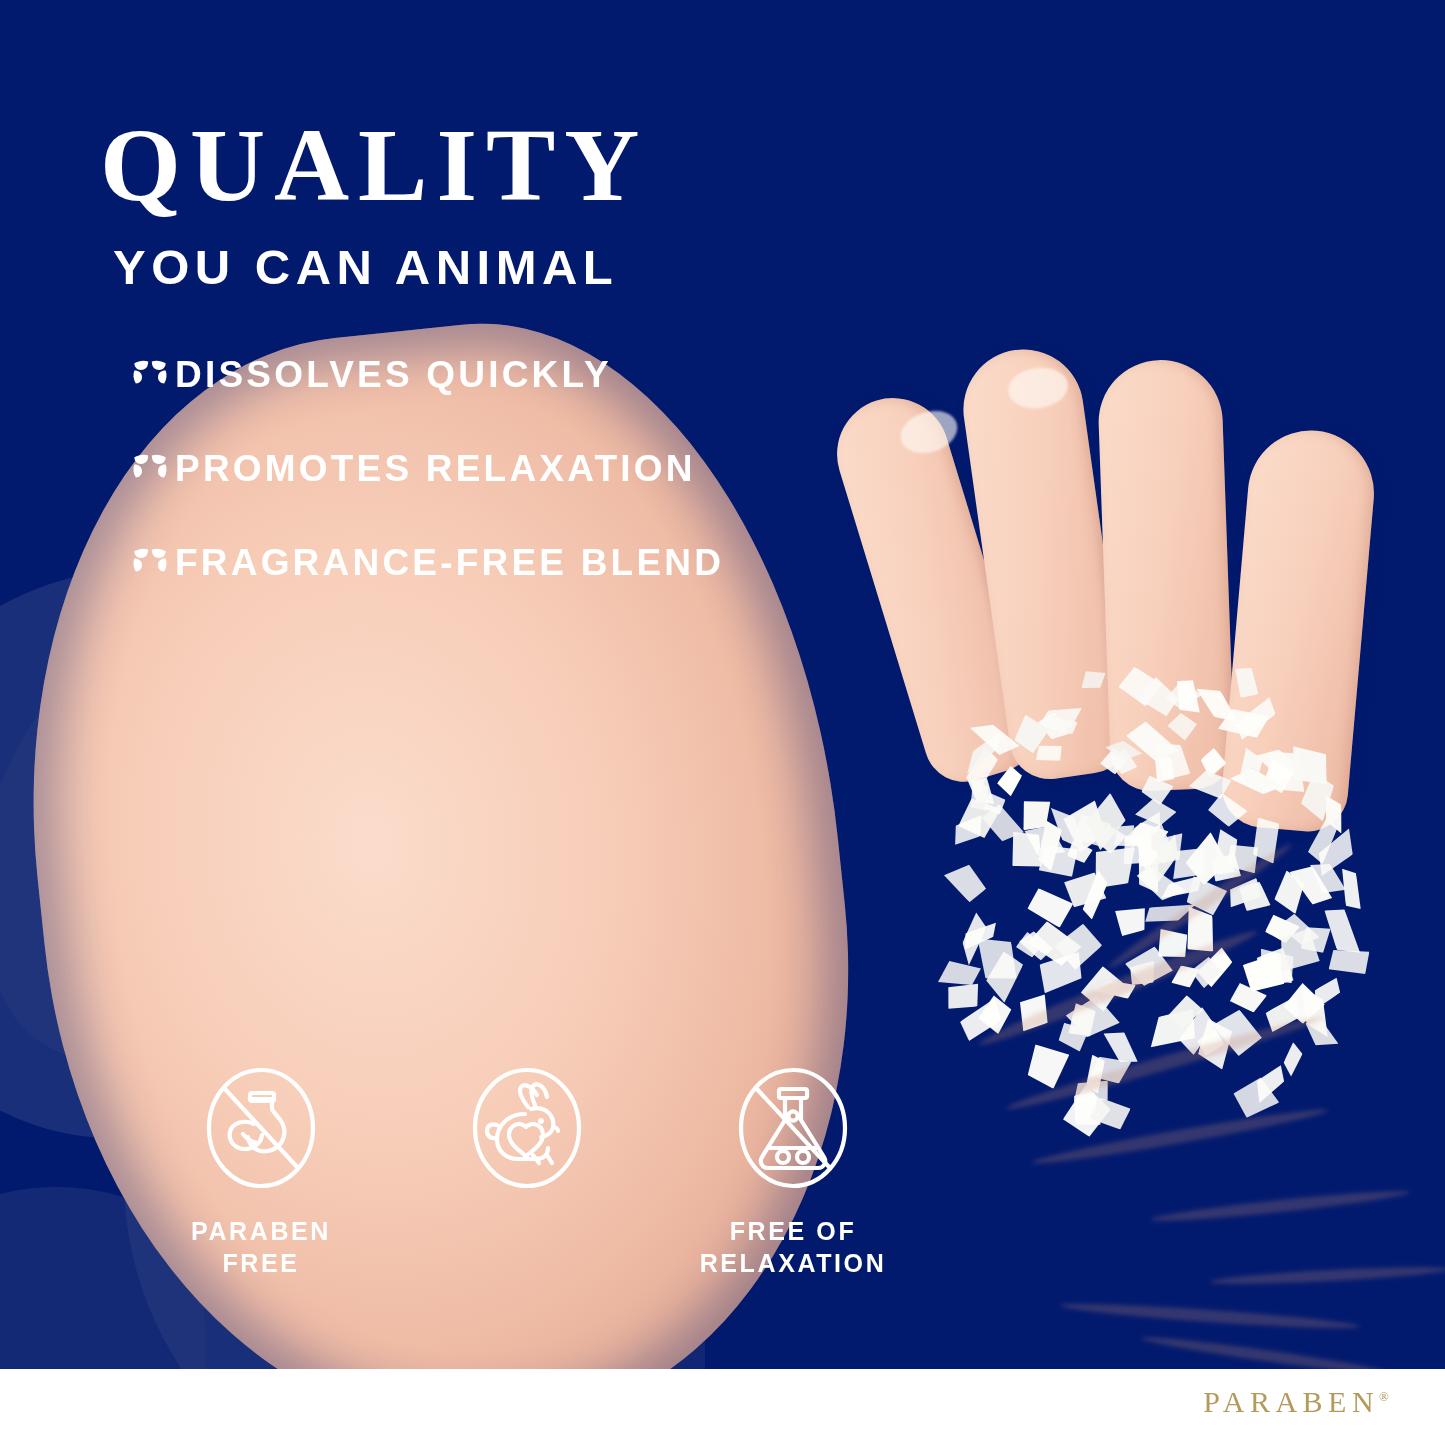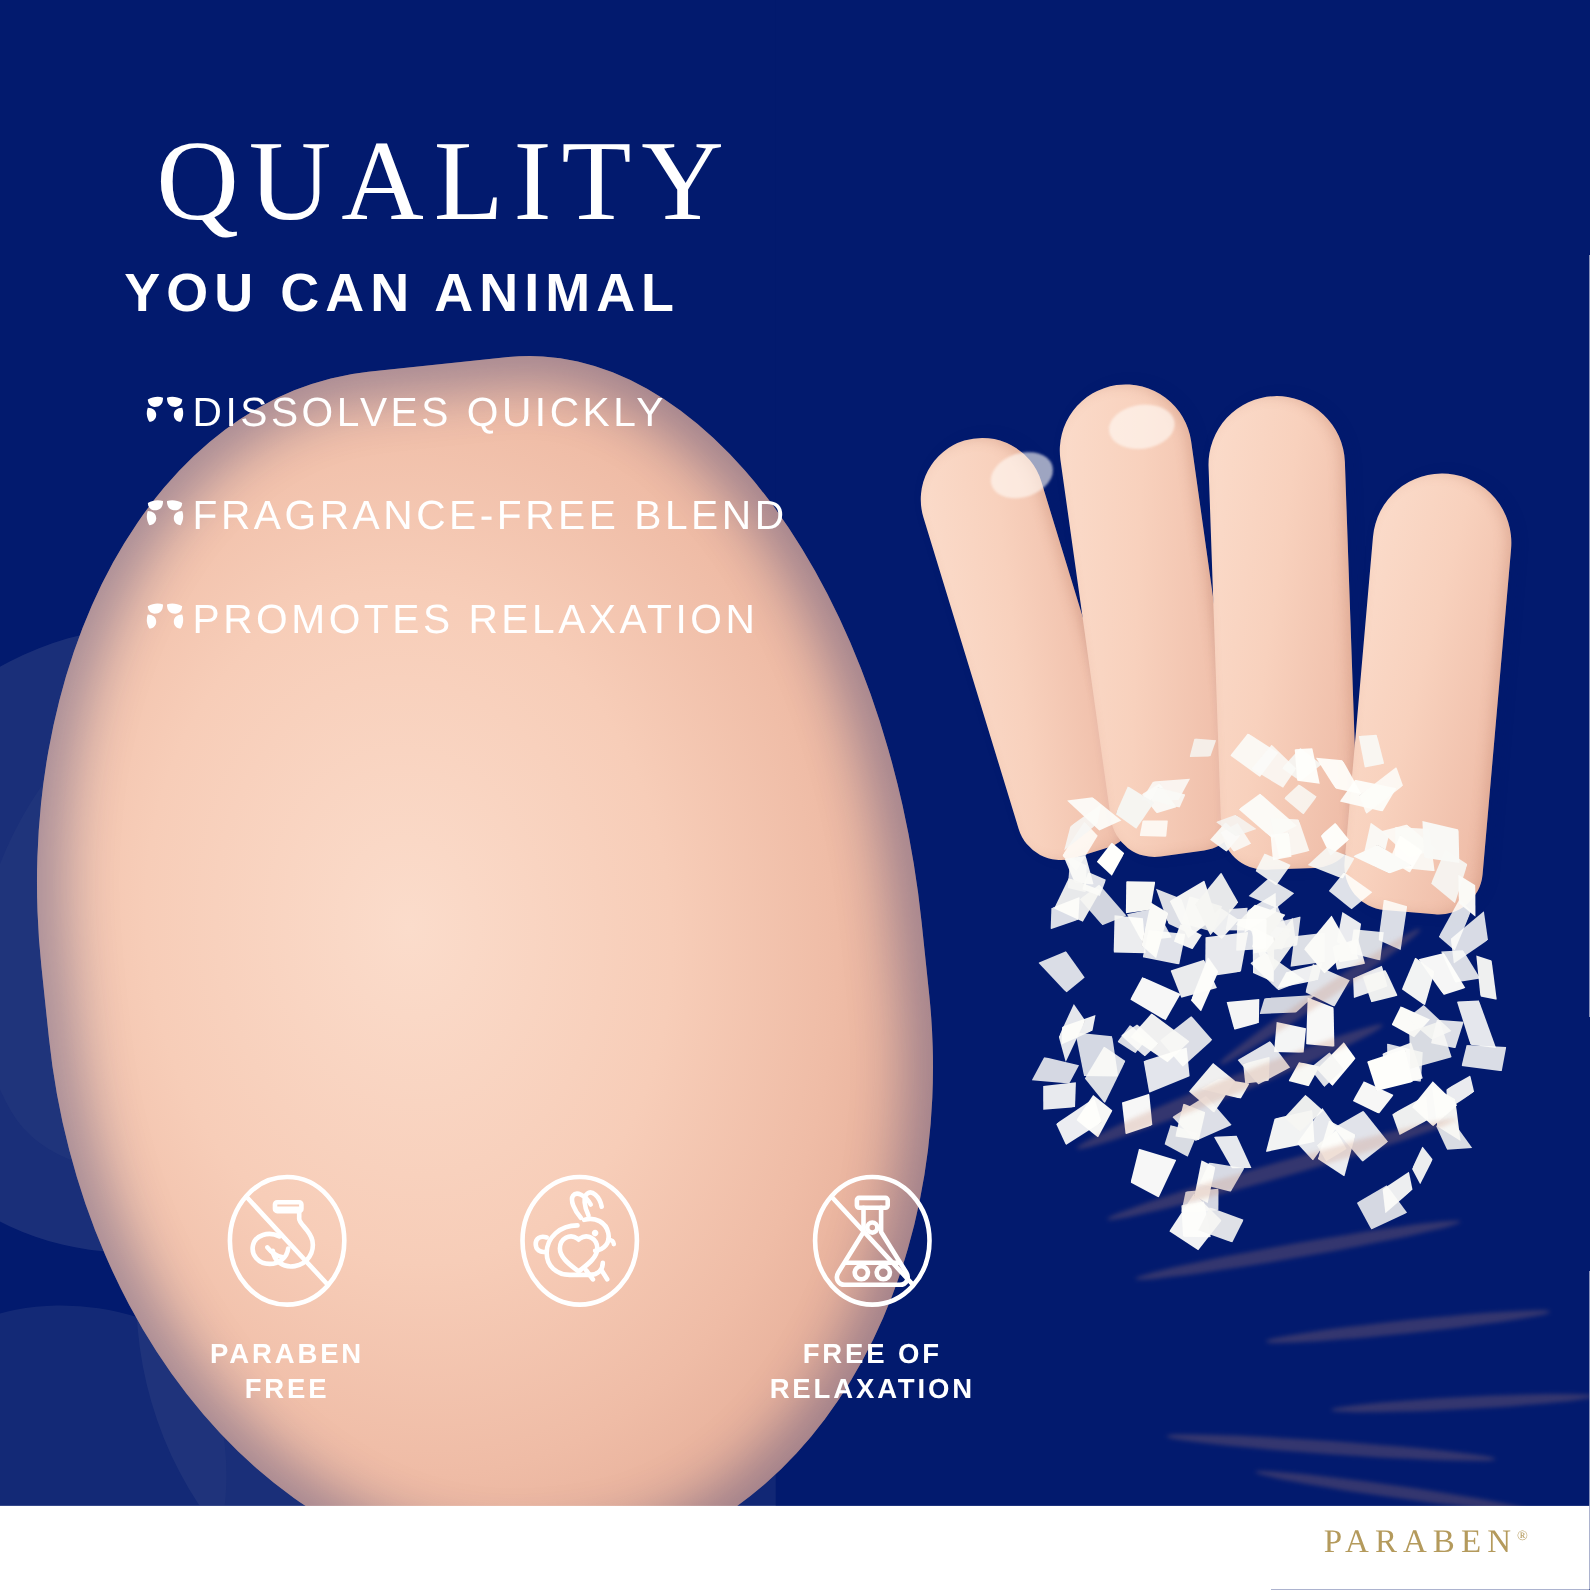--- a/index.html
+++ b/index.html
@@ -47,31 +47,31 @@
   .n2{left:1008px;top:368px;width:60px;height:40px;transform:rotate(-8deg);}
   .crease{position:absolute;background:rgba(198,134,111,.26);border-radius:50%;filter:blur(2px);}
 
   .flake-pile{position:absolute;left:940px;top:660px;width:430px;height:470px;}
   .flake{position:absolute;background:#FCFCFA;opacity:.96;
          box-shadow:0 1px 3px rgba(150,140,140,.45);}
 
   
   .headline{position:absolute;left:100px;top:113px;
             font-family:"Liberation Serif", serif;
-            font-size:104px;line-height:1;color:#FFFFFF;letter-spacing:9px;font-weight:400;margin-left:42px;}
+            font-size:104px;line-height:1;color:#FFFFFF;letter-spacing:9px;font-weight:700;}
   .subhead{position:absolute;left:113px;top:243px;
            font-size:49px;line-height:1;color:#FFFFFF;letter-spacing:5.5px;font-weight:700;}
 
   
   .bullets{position:absolute;left:131px;top:352px;width:740px;}
   .bullet{display:flex;align-items:center;height:44px;margin-bottom:50px;}
   .bullet:last-child{margin-bottom:0;}
   .bmark{width:38px;height:34px;flex:0 0 38px;margin-right:6px;position:relative;}
   .bmark svg{display:block;}
-  .btext{font-size:37px;line-height:1;color:#FFFFFF;letter-spacing:3.2px;font-weight:400;white-space:nowrap;}
+  .btext{font-size:37px;line-height:1;color:#FFFFFF;letter-spacing:3.2px;font-weight:700;white-space:nowrap;}
 
   
   .badges{position:absolute;left:128px;top:1062px;width:800px;display:flex;}
   .badge{width:266px;display:flex;flex-direction:column;align-items:center;}
   .badge-ico{width:128px;height:132px;}
   .badge-label{margin-top:21px;text-align:center;font-size:25px;line-height:1.28;
                color:#FFFFFF;letter-spacing:2.6px;font-weight:700;}
 
   
   .footer{position:absolute;left:0;top:1369px;width:1445px;height:76px;background:#FFFFFF;}
@@ -273,33 +273,33 @@
 
       <div class="bullet">
         <span class="bmark">
           <svg viewBox="0 0 38 34" width="38" height="34" aria-hidden="true">
             <path d="M17.2 4.5c0 6.0-3.0 8.4-7.6 8.4C6.0 12.9 3.4 10.0 3.4 6.2c4.4-2.6 9.6-3.2 13.8-1.7z" fill="#ffffff"></path>
             <path d="M3.4 13.6c4.6 0 7.6 2.6 7.6 6.6 0 3.4-2.6 6.2-6.2 6.2C2.2 22.4 1.8 17.4 3.4 13.6z" fill="#ffffff"></path>
             <path d="M20.8 4.5c0 6.0 3.0 8.4 7.6 8.4 3.6 0 6.2-2.9 6.2-6.7-4.4-2.6-9.6-3.2-13.8-1.7z" fill="#ffffff"></path>
             <path d="M34.6 13.6c-4.6 0-7.6 2.6-7.6 6.6 0 3.4 2.6 6.2 6.2 6.2 2.6-4.0 3.0-9.0 1.4-12.8z" fill="#ffffff"></path>
           </svg>
         </span>
-        <span class="btext">FRAGRANCE-FREE BLEND</span>
+        <span class="btext">PROMOTES RELAXATION</span>
       </div>
 
       <div class="bullet">
         <span class="bmark">
           <svg viewBox="0 0 38 34" width="38" height="34" aria-hidden="true">
             <path d="M17.2 4.5c0 6.0-3.0 8.4-7.6 8.4C6.0 12.9 3.4 10.0 3.4 6.2c4.4-2.6 9.6-3.2 13.8-1.7z" fill="#ffffff"></path>
             <path d="M3.4 13.6c4.6 0 7.6 2.6 7.6 6.6 0 3.4-2.6 6.2-6.2 6.2C2.2 22.4 1.8 17.4 3.4 13.6z" fill="#ffffff"></path>
             <path d="M20.8 4.5c0 6.0 3.0 8.4 7.6 8.4 3.6 0 6.2-2.9 6.2-6.7-4.4-2.6-9.6-3.2-13.8-1.7z" fill="#ffffff"></path>
             <path d="M34.6 13.6c-4.6 0-7.6 2.6-7.6 6.6 0 3.4 2.6 6.2 6.2 6.2 2.6-4.0 3.0-9.0 1.4-12.8z" fill="#ffffff"></path>
           </svg>
         </span>
-        <span class="btext">PROMOTES RELAXATION</span>
+        <span class="btext">FRAGRANCE-FREE BLEND</span>
       </div>
 
 
     </div>
 
     <div class="badges">
 
       <div class="badge">
         <span class="badge-ico">
           <svg viewBox="0 0 128 132" width="128" height="132" aria-hidden="true">

